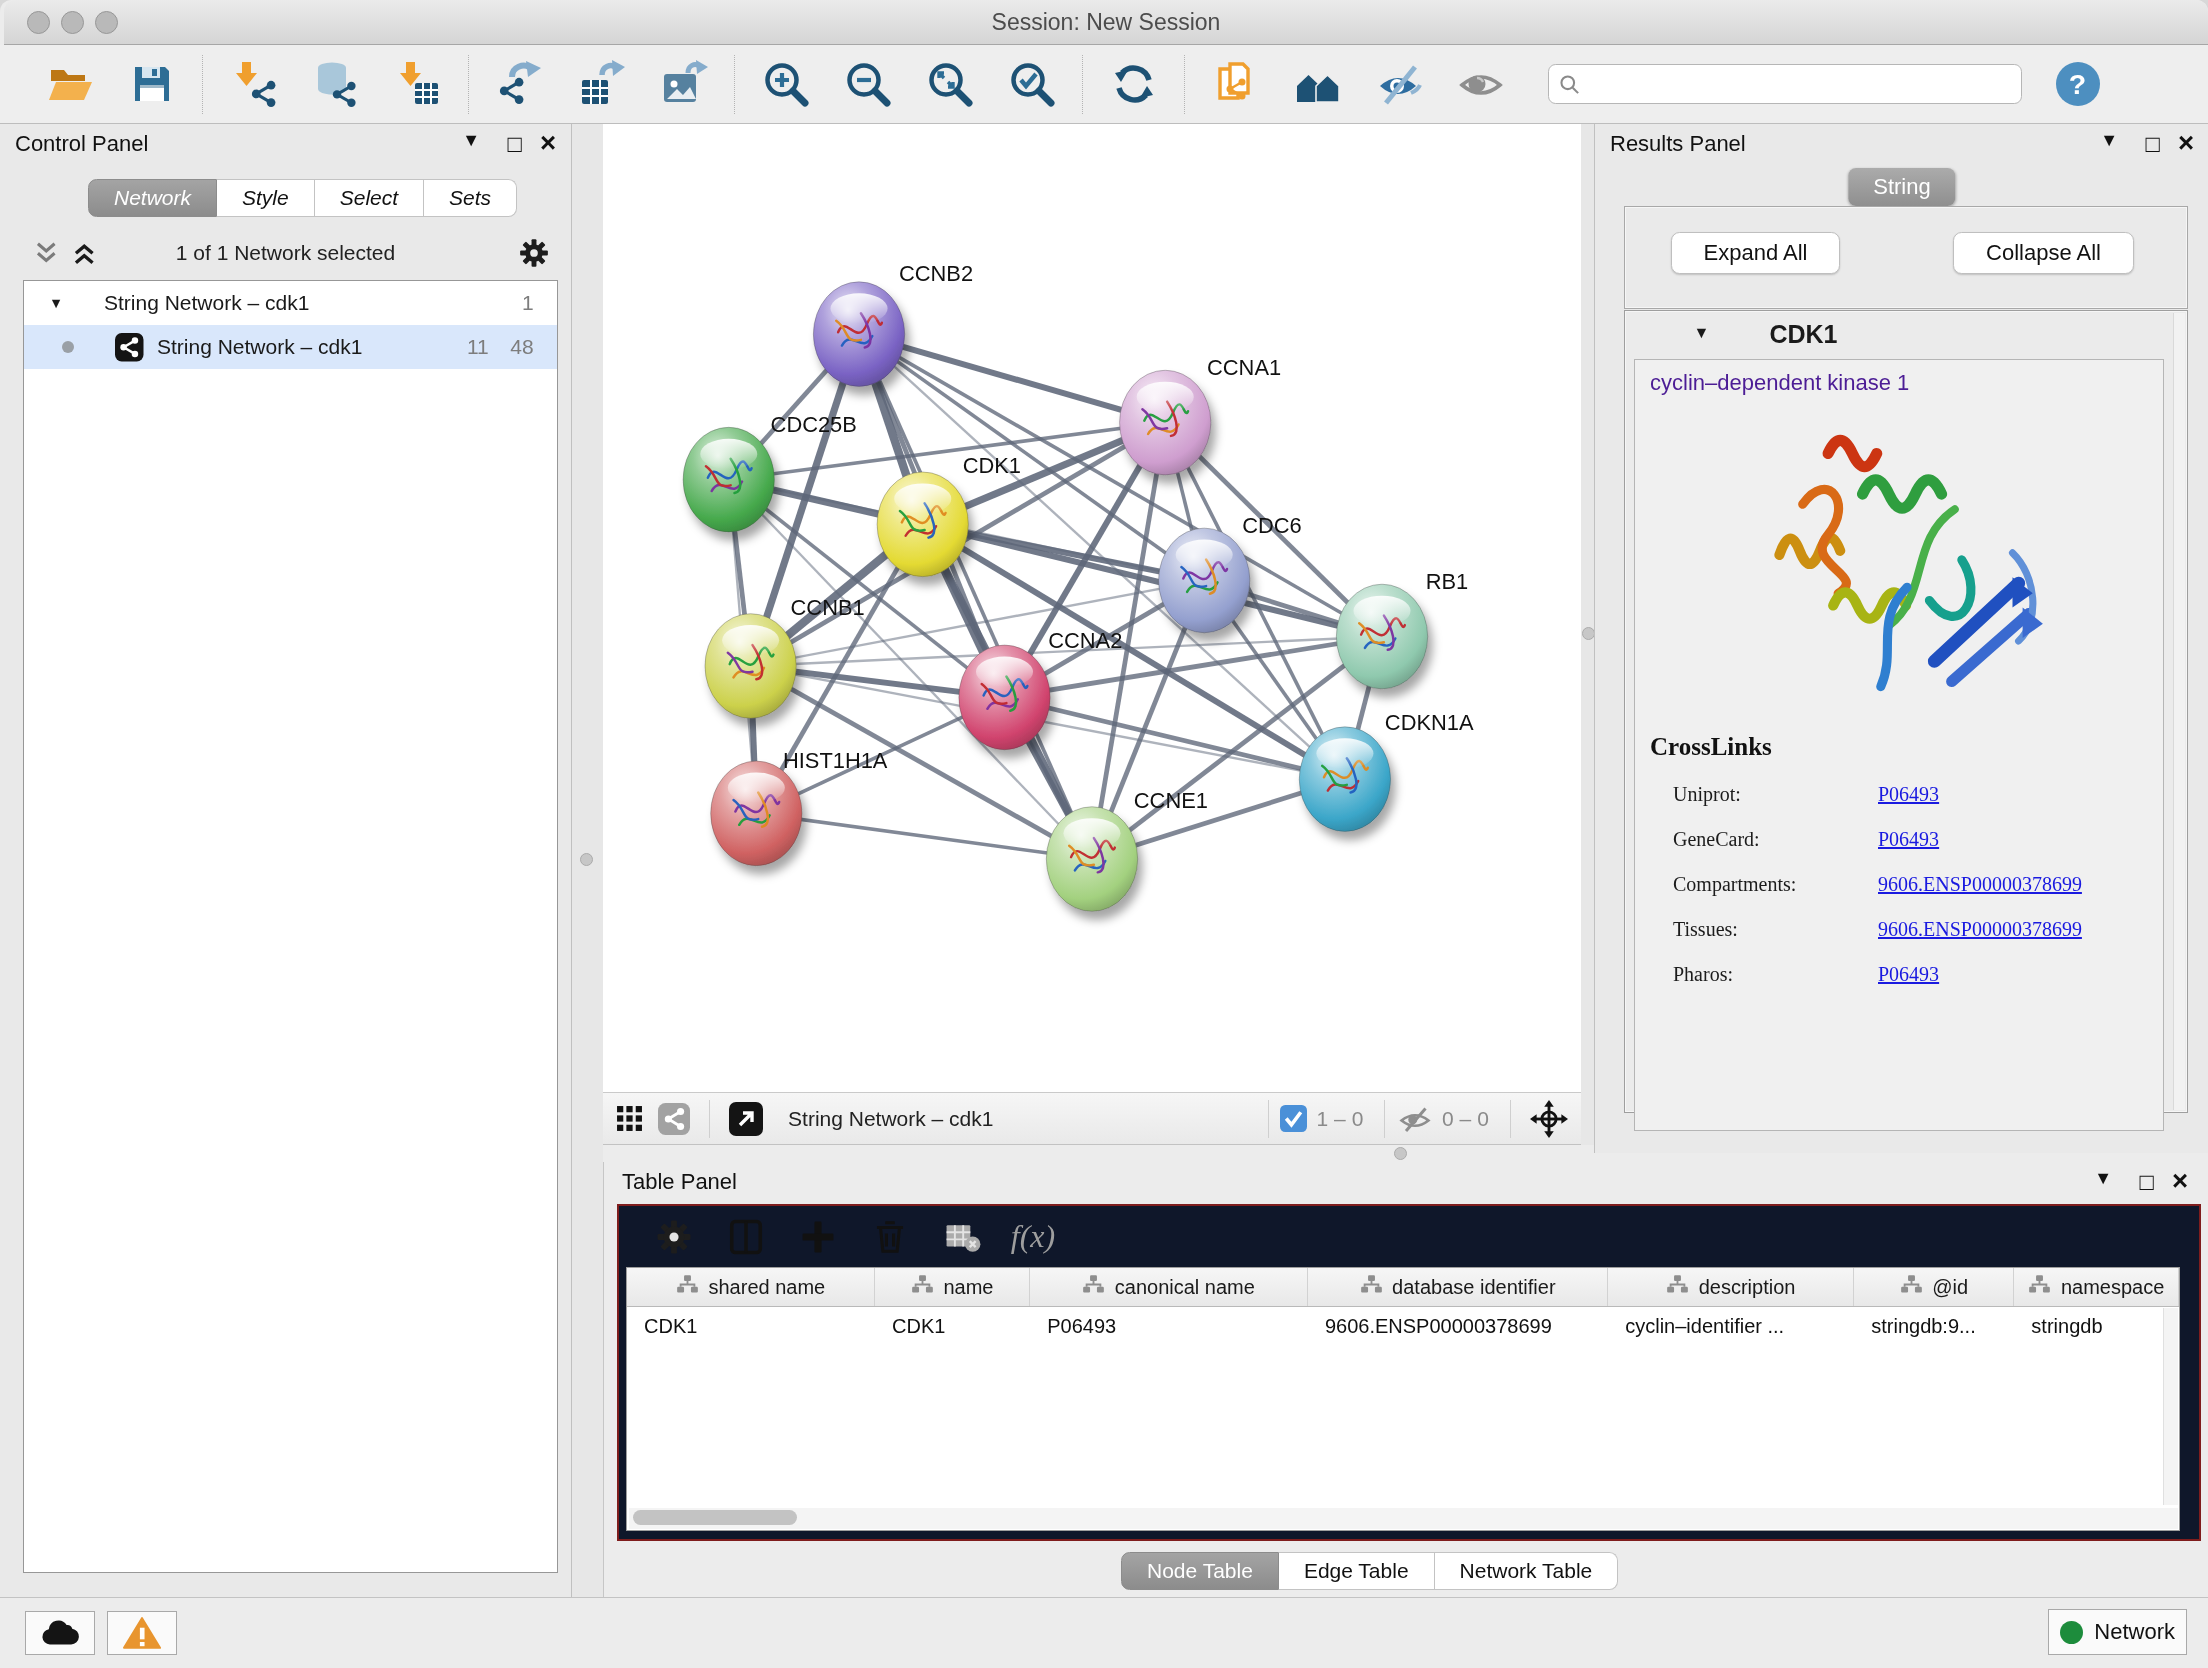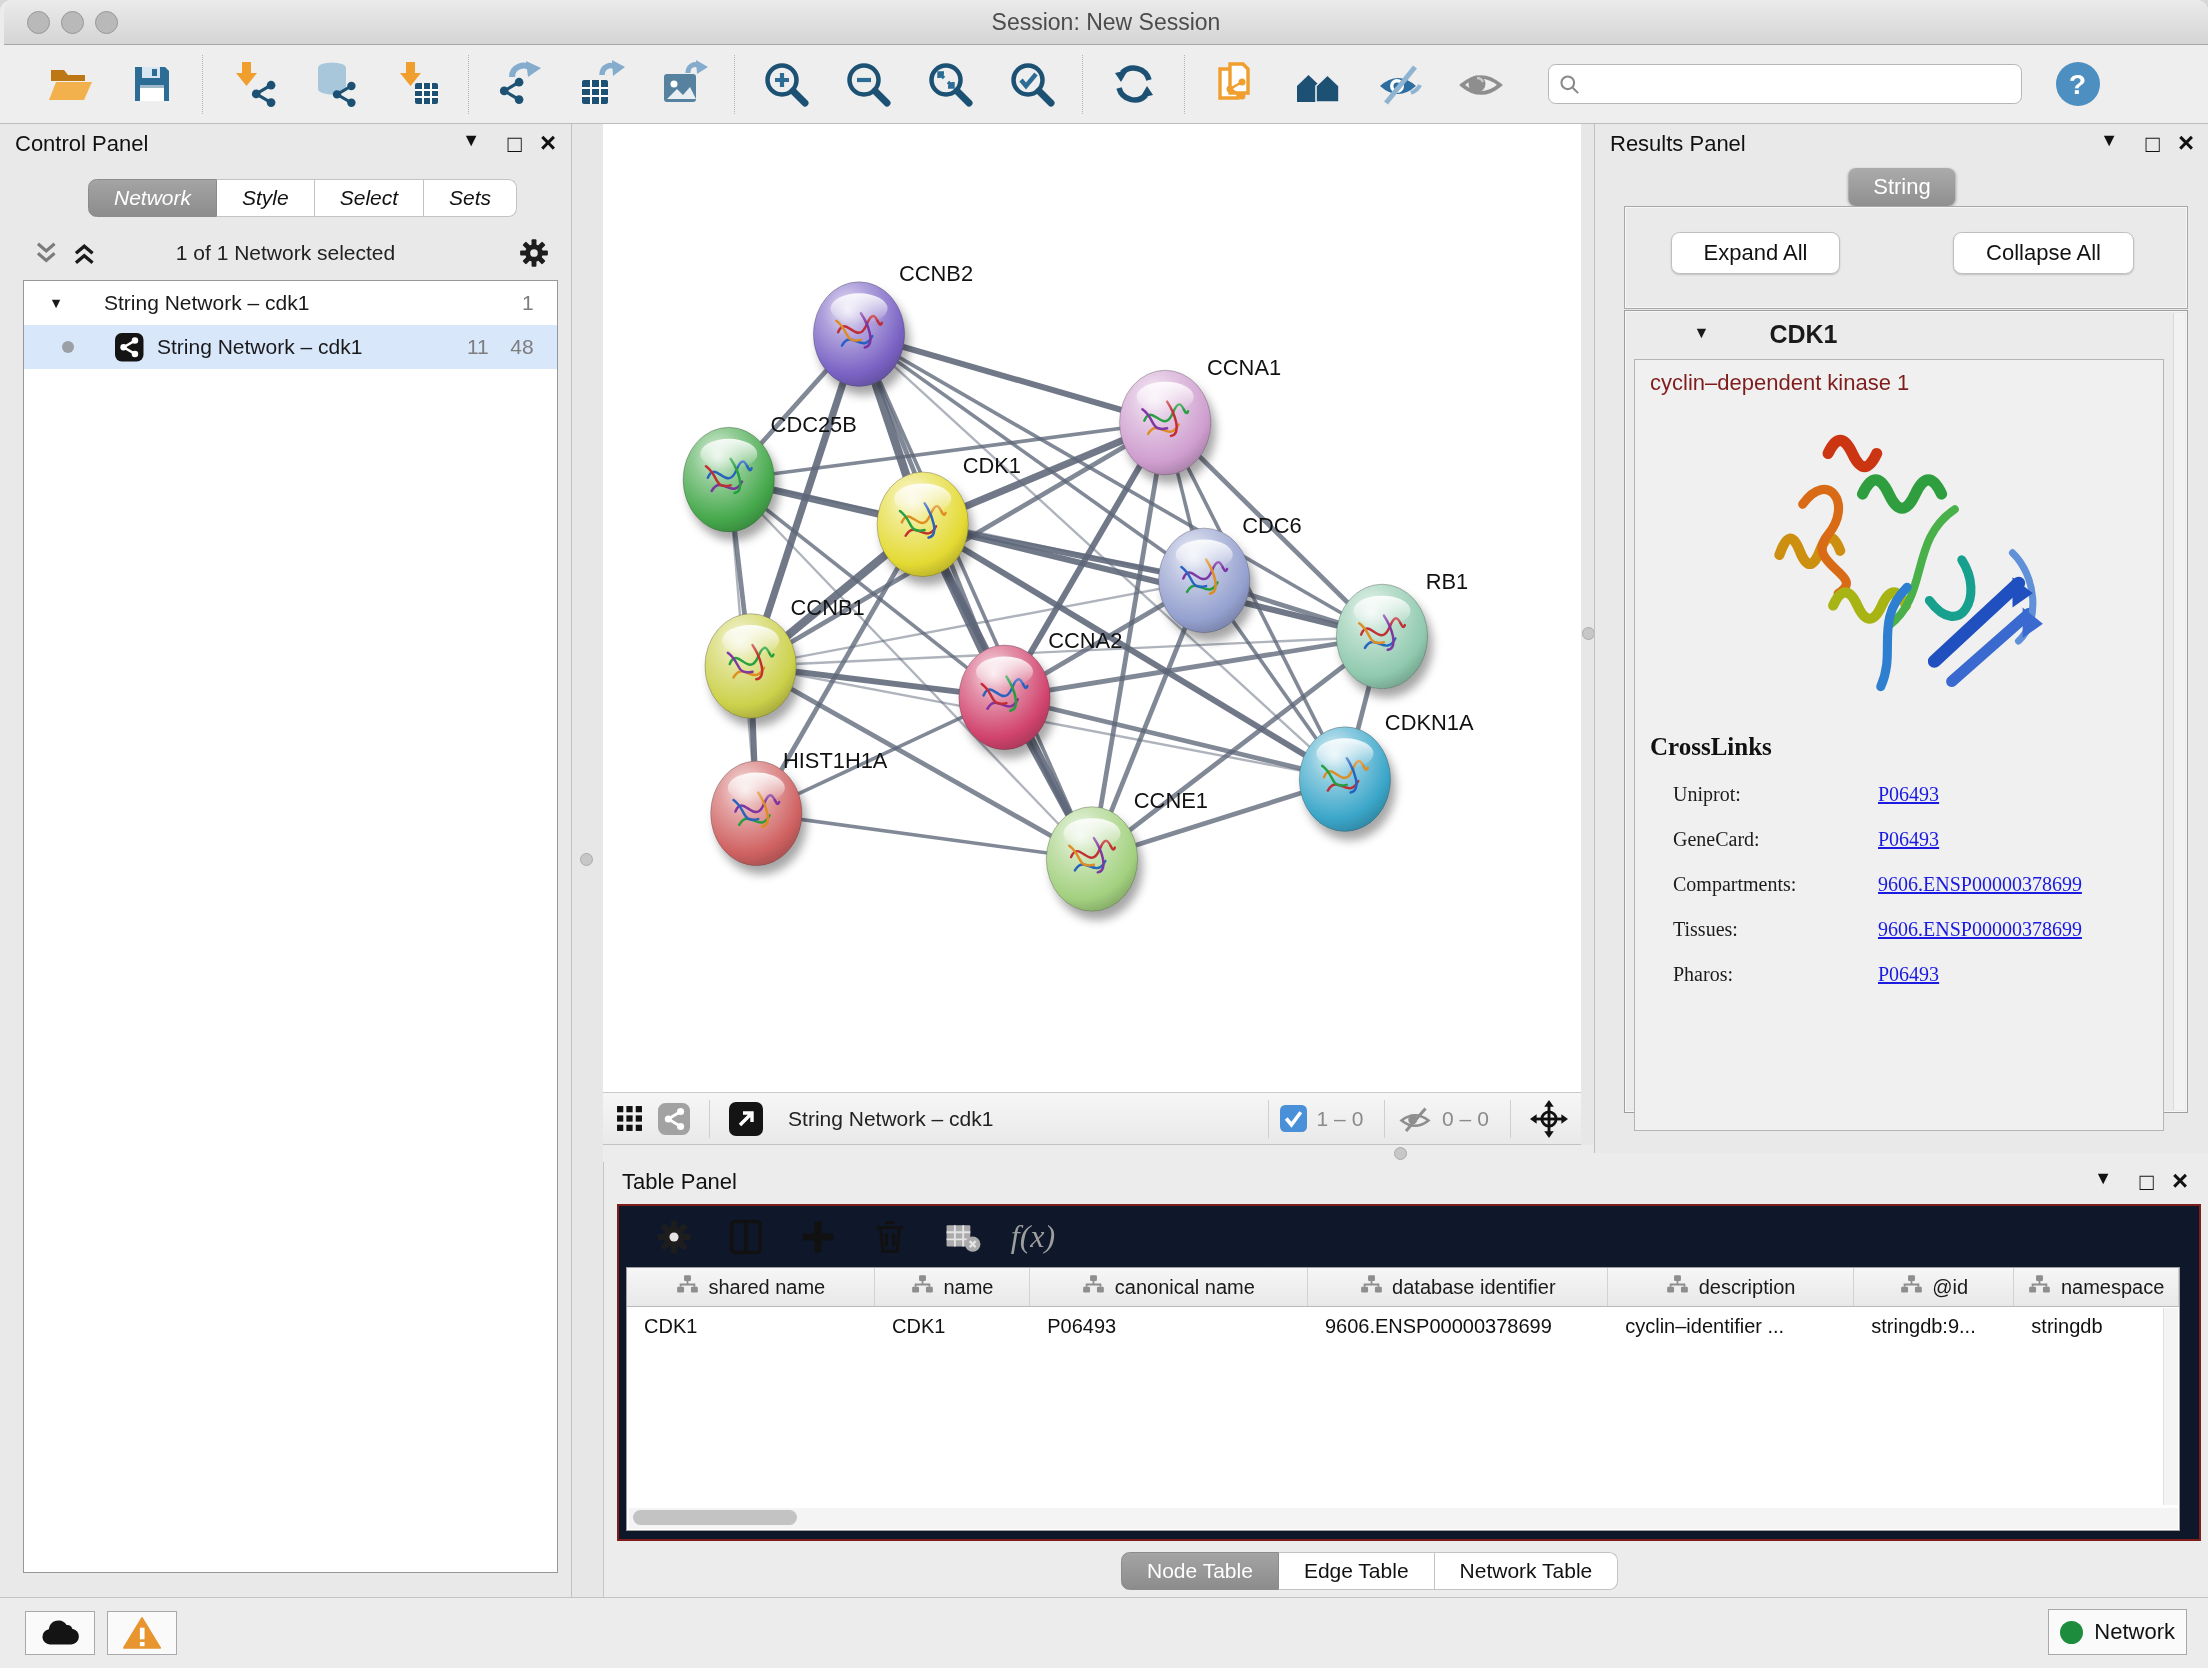--- a/index.html
+++ b/index.html
@@ -75,21 +75,21 @@
     border:1px solid #a8a8a8;box-shadow:inset 0 0 0 1px #f6f6f6;}
   .rp-btn{position:absolute;top:25px;height:42px;padding:0 32px;background:#fff;border:1px solid #bfbfbf;
     border-radius:8.6px;font-size:22px;color:#111;cursor:pointer;box-shadow:0 1px 1.9px rgba(0,0,0,.18);}
   #rp-content{position:absolute;left:28.5px;right:21px;top:186px;bottom:40px;background:#ebebeb;
     border:1px solid #9e9e9e;box-shadow:inset 0 0 0 1px #f6f6f6;}
   #rp-scroll{position:absolute;right:1.9px;top:1.9px;bottom:1.9px;width:11.4px;background:#f2f2f2;border-left:1px solid #d9d9d9;}
   #gene-header{position:absolute;left:1.9px;right:15px;top:1.9px;height:44px;}
   #gene-exp{position:absolute;left:67px;top:11.4px;font-size:16px;}
   #gene-name{position:absolute;left:143px;top:6.7px;font-size:25px;font-weight:bold;}
   #gene-card{position:absolute;left:9.5px;right:23px;top:48px;height:770px;background:#f0f0f0;border:1px solid #b5b5b5;}
-  #gene-desc{position:absolute;left:15px;top:9.5px;font-size:22px;color:#7f1d1d;}
+  #gene-desc{position:absolute;left:15px;top:9.5px;font-size:22px;color:#4c1d95;}
   #protein-img{position:absolute;left:50%;transform:translateX(-50%);top:53px;}
   .xl-title{position:absolute;left:15px;top:373px;font-family:"Liberation Serif","DejaVu Serif",serif;
     font-size:25px;font-weight:bold;color:#111;}
   .xl-rows{position:absolute;left:38px;right:13.3px;top:415px;}
   .xl-row{position:relative;height:45px;font-family:"Liberation Serif","DejaVu Serif",serif;font-size:20px;}
   .xl-label{position:absolute;left:0;top:7.6px;color:#1c1c1c;}
   .xl-link{position:absolute;left:205px;top:7.6px;color:#1a1ae0;text-decoration:underline;cursor:pointer;}
   
   .split-dot{position:absolute;width:11.4px;height:11.4px;border-radius:50%;background:#c7c7c7;border:1px solid #ababab;}
   

